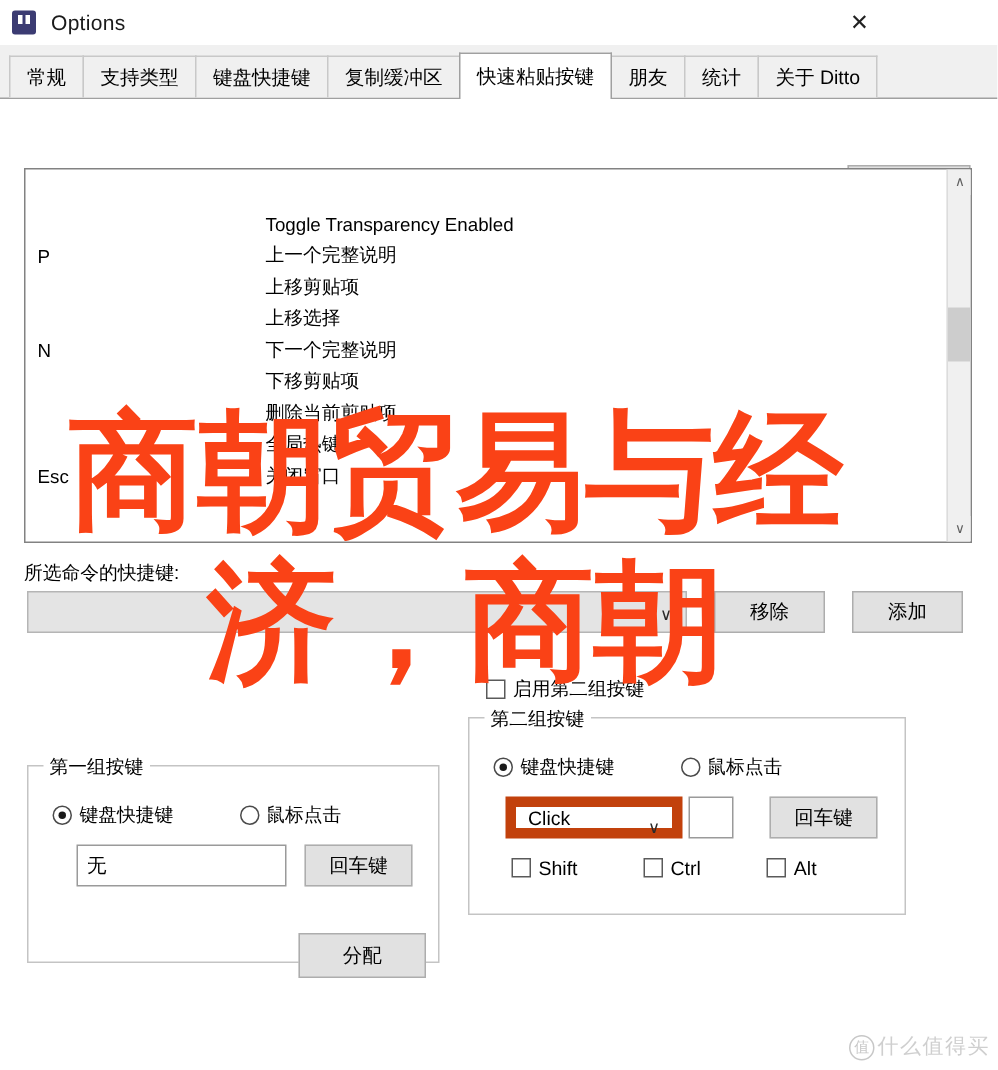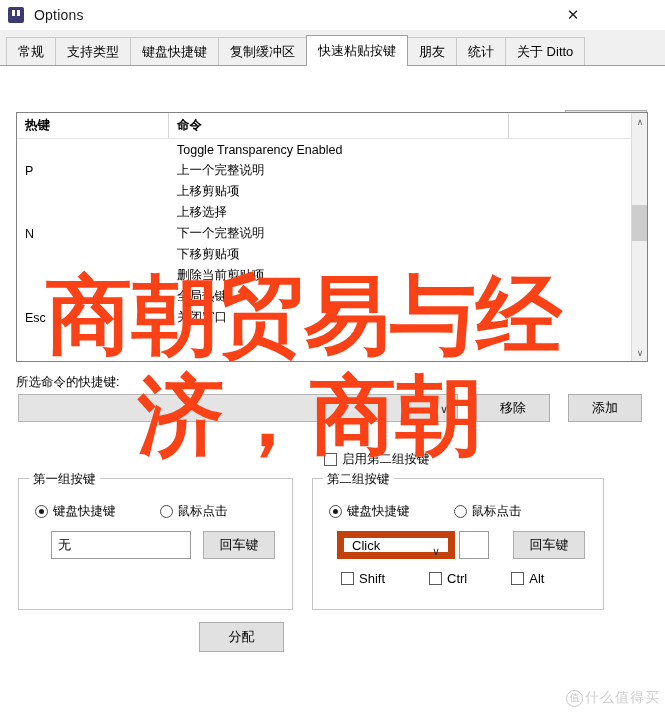--- a/index.html
+++ b/index.html
@@ -215,21 +215,21 @@
     margin-right: 5px;
     flex: 0 0 auto;
   }
 
   
   .groupbox {
     position: absolute;
     border: 1px solid #c4c4c4;
     top: 412px; height: 132px;
   }
-  .groupbox.g1 { left: 18px;  width: 275px; }
+  .groupbox.g1 { left: 18px;  width: 275px; margin-top: 32px; }
   .groupbox.g2 { left: 312px; width: 292px; }
   .gb-title {
     position: absolute; left: 10px; top: -8px;
     background: #ffffff;
     padding: 0 4px;
     font-size: 12.5px;
   }
   .radio-row {
     position: absolute; top: 24px; left: 16px;
     display: flex; align-items: center;
@@ -397,25 +397,20 @@
     <div class="tab">朋友</div>
     <div class="tab">统计</div>
     <div class="tab">关于 Ditto</div>
   </div>
 
   <div class="page">
 
     <div class="reset-btn">重置</div>
 
     <div class="listbox">
-      <div class="list-header">
-        <div class="col-hotkey">热键</div>
-        <div class="col-cmd">命令</div>
-        <div class="col-rest"></div>
-      </div>
 
       <div class="list-body">
         <div class="list-row">
           <div class="cell-hotkey"></div>
           <div class="cell-cmd">Toggle Transparency Enabled</div>
         </div>
         <div class="list-row">
           <div class="cell-hotkey">P</div>
           <div class="cell-cmd">上一个完整说明</div>
         </div>

